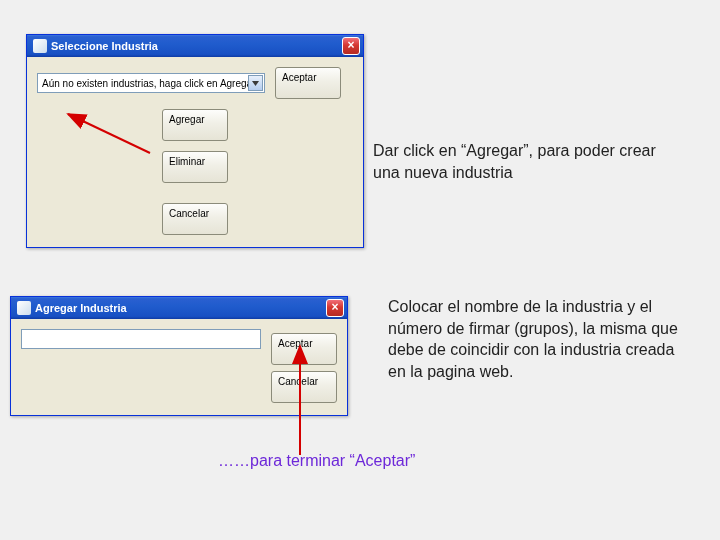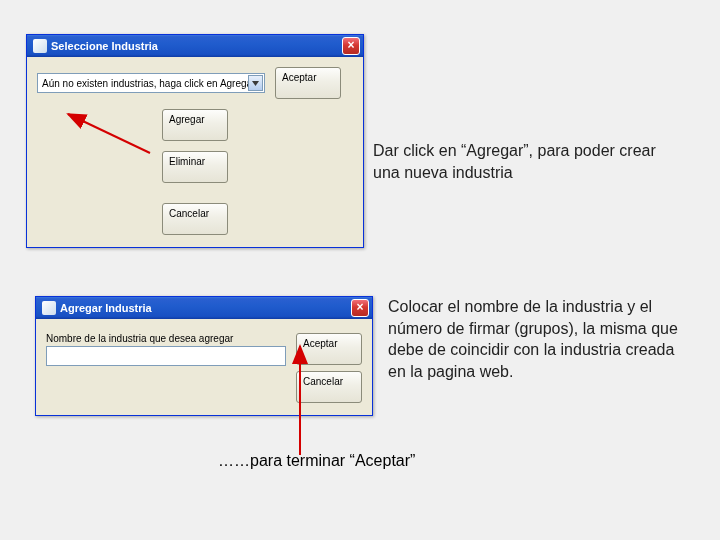--- a/index.html
+++ b/index.html
@@ -113,21 +113,21 @@
     color: #222;
     line-height: 1.35;
   }
   .arrow {
     position: absolute;
   }
   .final-text {
     position: absolute;
     font-family: Arial, sans-serif;
     font-size: 16px;
-    color: #000000;
+    color: #6d28d9;
   }
 </style>
 </head>
 <body>
 
 <div class="xp-window" style="left:26px; top:34px; width:338px;">
   <div class="xp-titlebar">
     <span class="xp-title-icon"></span>
     <span class="xp-title-text">Seleccione Industria</span>
     <div class="xp-close">×</div>
@@ -157,30 +157,29 @@
   <defs>
     <marker id="ah1" markerWidth="10" markerHeight="8" refX="9" refY="4" orient="auto">
       <path d="M0,0 L10,4 L0,8 Z" fill="#d40000"></path>
     </marker>
   </defs>
   <line x1="90" y1="45" x2="8" y2="6" stroke="#d40000" stroke-width="2" marker-end="url(#ah1)"></line>
 </svg>
 
 <div class="annotation" style="left:373px; top:140px; width:300px;">Dar click en “Agregar”, para poder crear una nueva industria</div>
 
-<div class="xp-window" style="left:35px; top:296px; width:338px;">
+<div class="xp-window" style="left:10px; top:296px; width:338px;">
   <div class="xp-titlebar">
     <span class="xp-title-icon"></span>
     <span class="xp-title-text">Agregar Industria</span>
     <div class="xp-close">×</div>
   </div>
   <div class="xp-body">
     <div style="display:flex; gap:10px;">
       <div style="flex:1;">
-        <div class="label-row">Nombre de la industria que desea agregar</div>
         <input class="xp-input" style="">
       </div>
       <div style="display:flex; flex-direction:column; gap:6px; padding-top:4px;">
         <div class="xp-btn">Aceptar</div>
         <div class="xp-btn">Cancelar</div>
       </div>
     </div>
   </div>
 </div>
 

